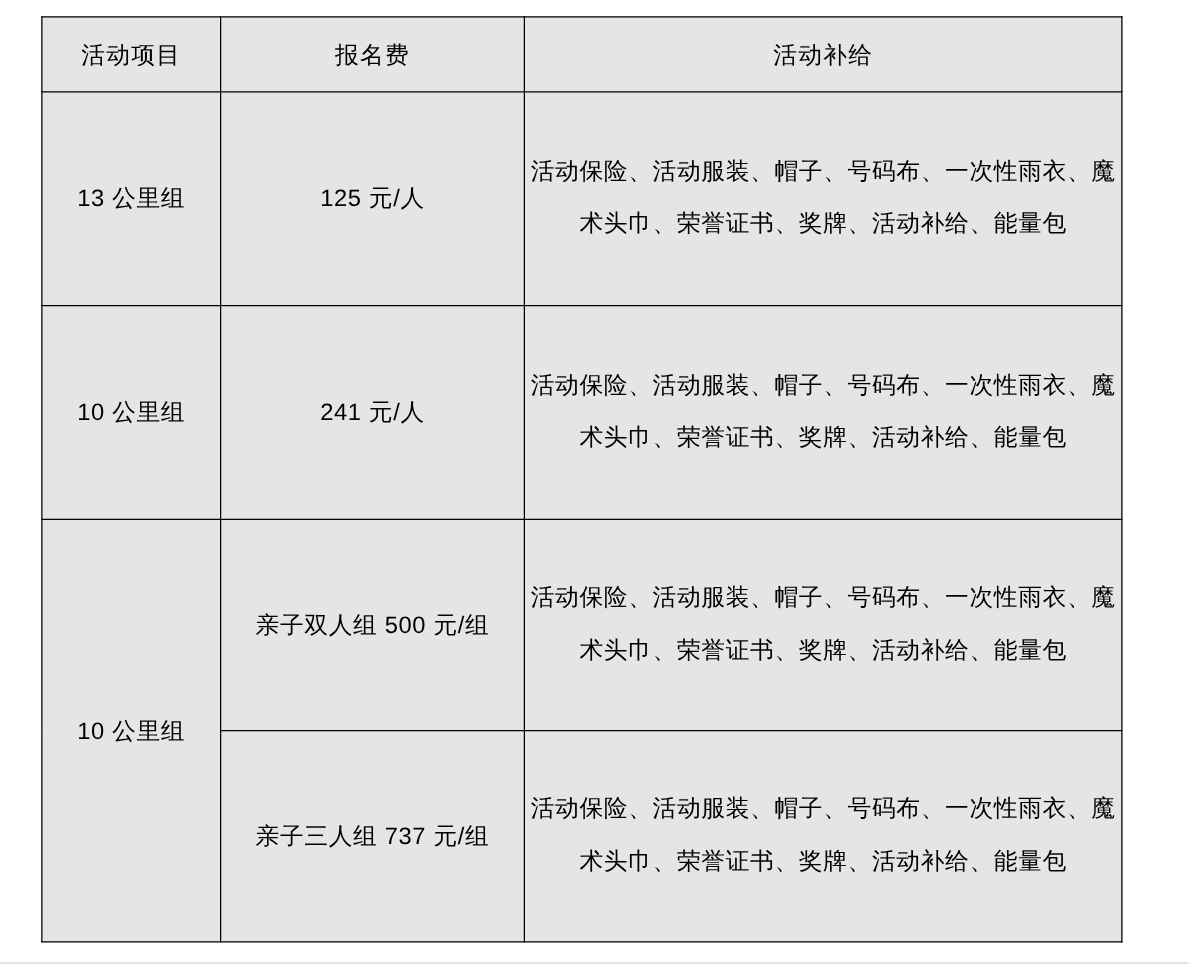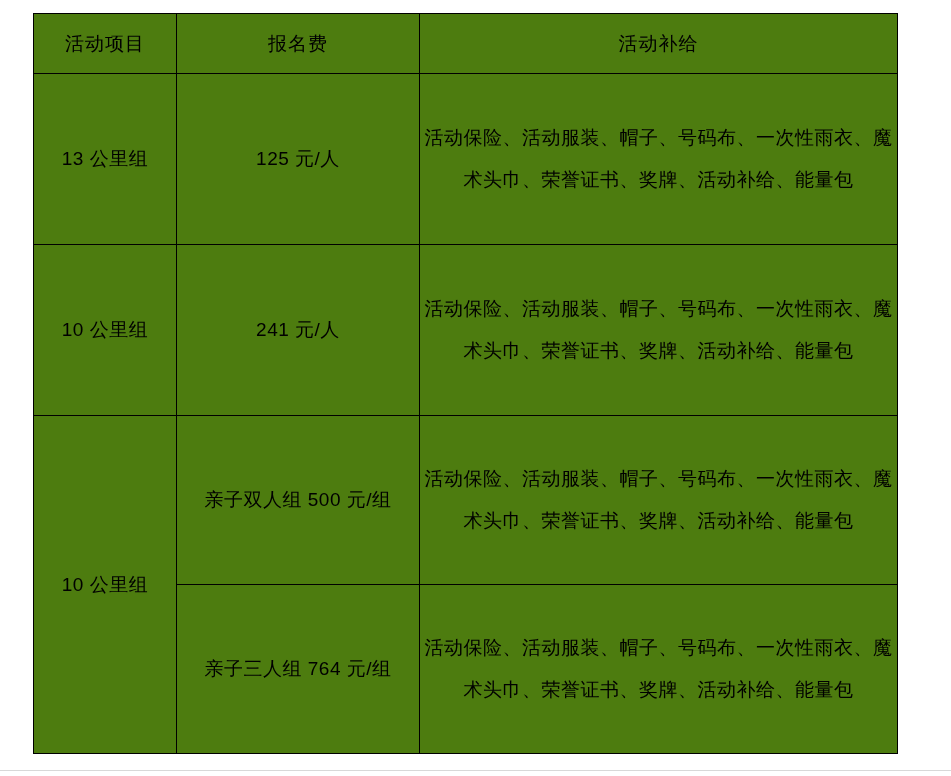--- a/index.html
+++ b/index.html
@@ -24,21 +24,21 @@
   .table-wrap {
     position: absolute;
     left: 33px;
     top: 13px;
     width: 864px;
   }
   table.fee-table {
     border-collapse: collapse;
     table-layout: fixed;
     width: 864px;
-    background: #4d7c0f;
+    background: #e5e5e5;
   }
   table.fee-table td,
   table.fee-table th {
     border: 1px solid #000000;
     padding: 0;
     vertical-align: middle;
     text-align: center;
     font-weight: normal;
     font-size: 19px;
     color: #000000;
@@ -111,20 +111,20 @@
           <td class="group-cell">10 公里组</td>
           <td class="fee-cell">241 元/人</td>
           <td class="incl-cell">活动保险、活动服装、帽子、号码布、一次性雨衣、魔术头巾、荣誉证书、奖牌、活动补给、能量包</td>
         </tr>
         <tr class="row-c">
           <td class="group-cell" rowspan="2">10 公里组</td>
           <td class="fee-cell">亲子双人组 500 元/组</td>
           <td class="incl-cell">活动保险、活动服装、帽子、号码布、一次性雨衣、魔术头巾、荣誉证书、奖牌、活动补给、能量包</td>
         </tr>
         <tr class="row-d">
-          <td class="fee-cell">亲子三人组 764 元/组</td>
+          <td class="fee-cell">亲子三人组 737 元/组</td>
           <td class="incl-cell">活动保险、活动服装、帽子、号码布、一次性雨衣、魔术头巾、荣誉证书、奖牌、活动补给、能量包</td>
         </tr>
       </tbody>
     </table>
   </div>
   <div class="bottom-rule"></div>
 </div>
 
 </body></html>

